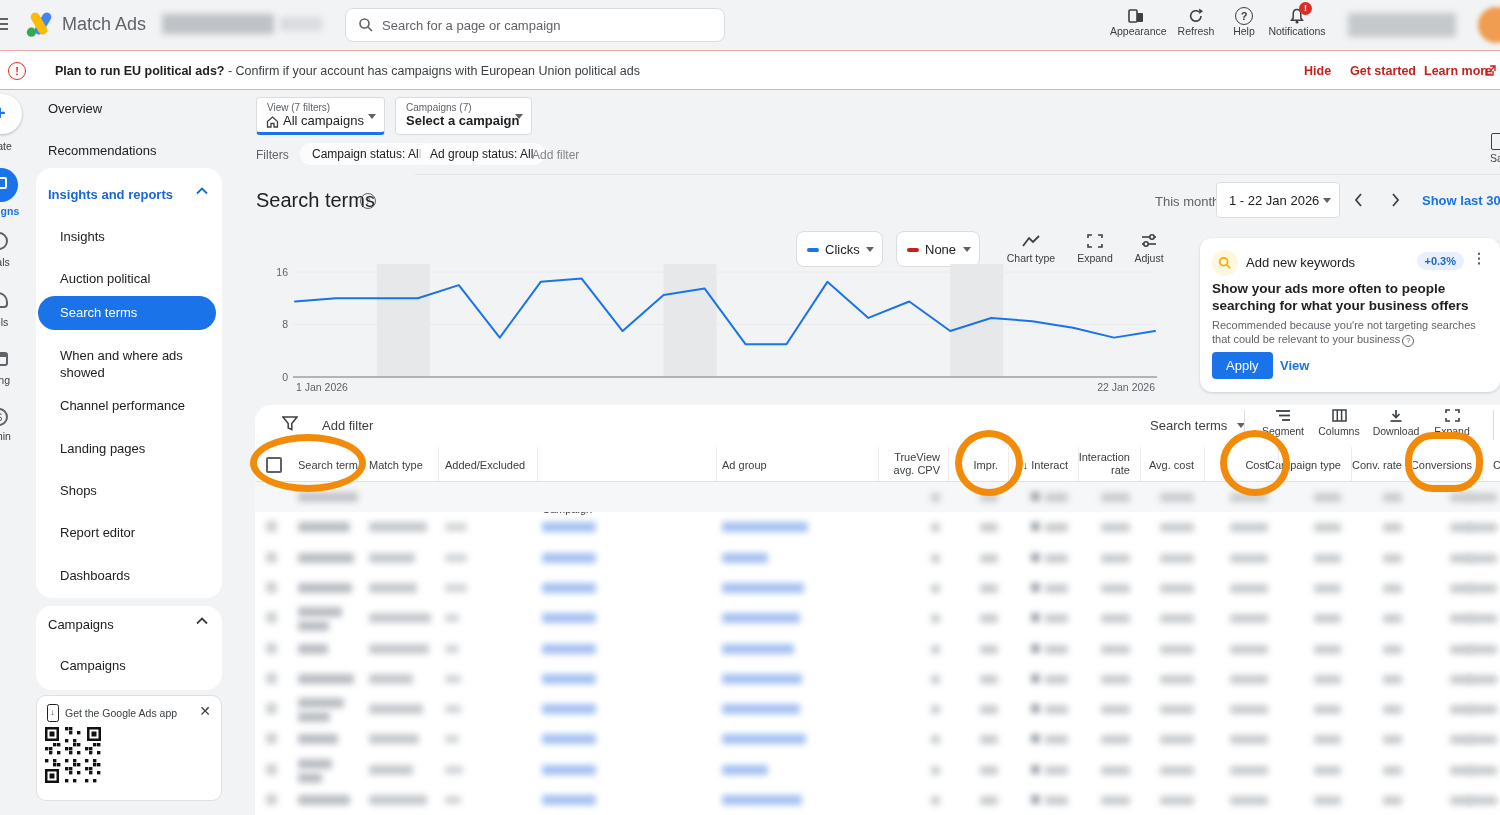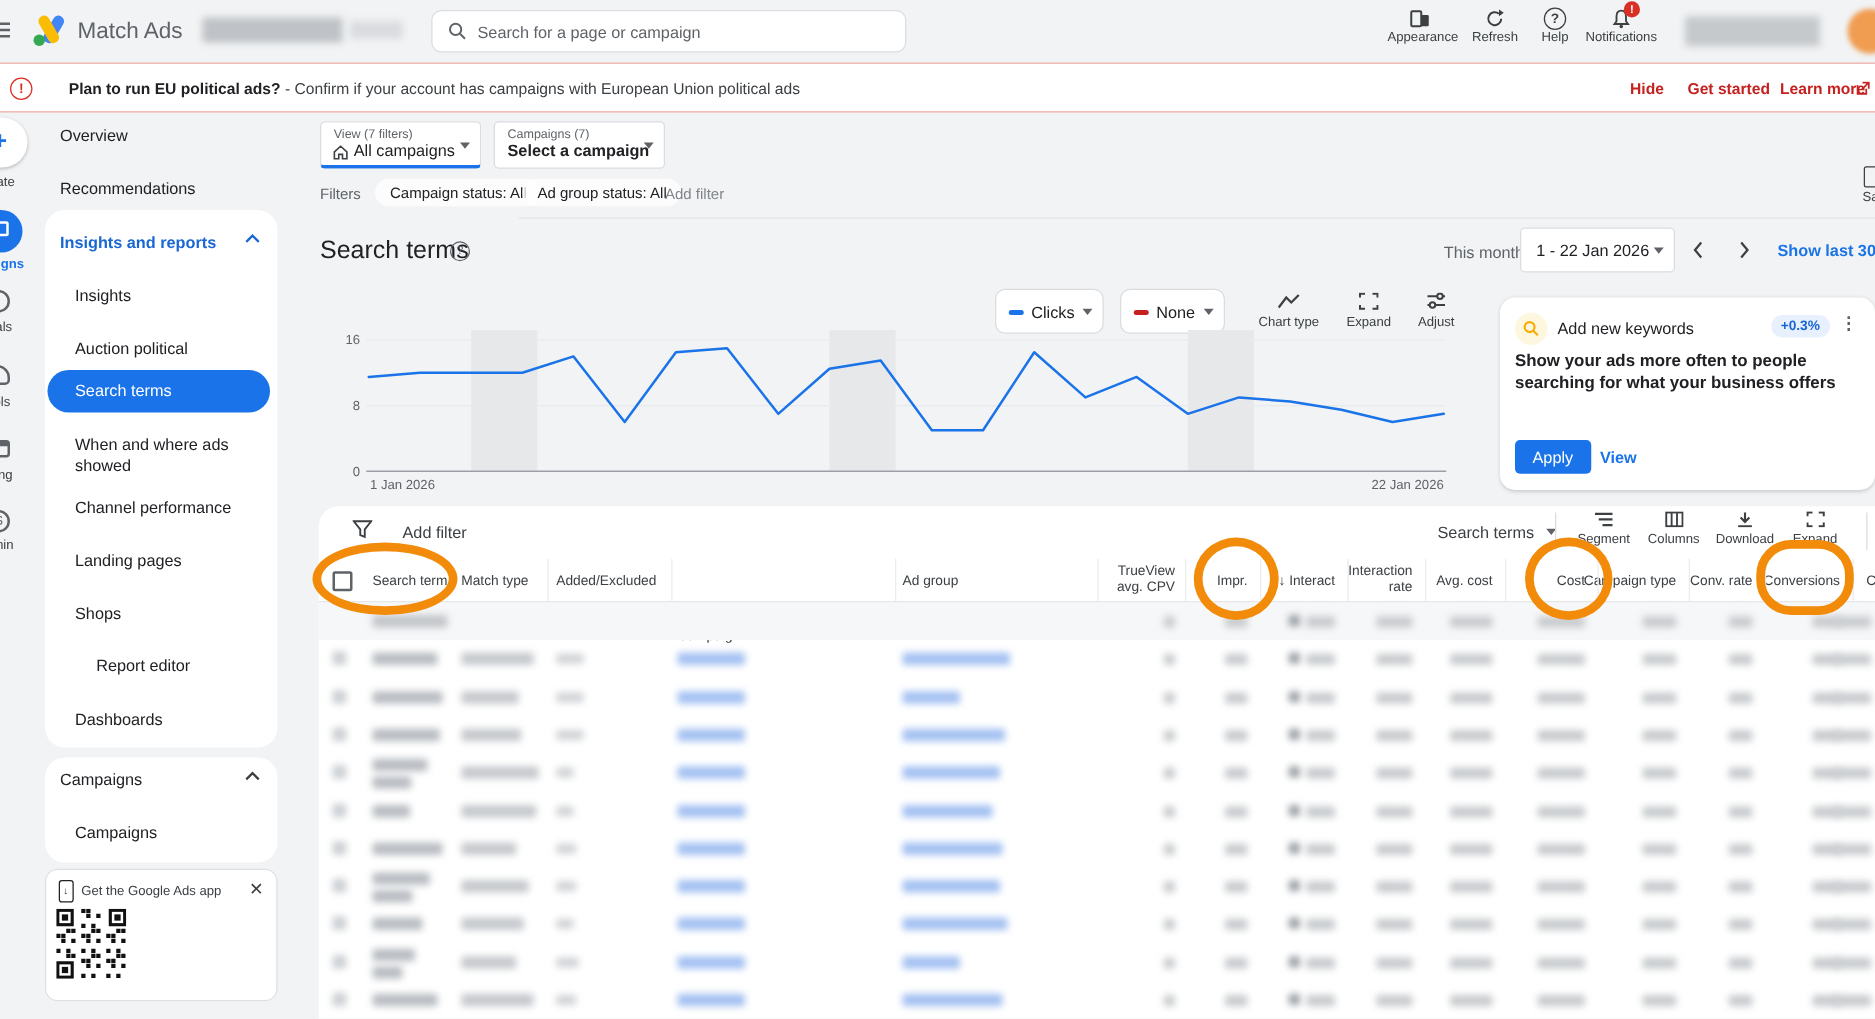--- a/index.html
+++ b/index.html
@@ -316,20 +316,23 @@
     <span style="position:absolute;left:12px;top:12px;width:26px;height:26px;background:#fef7e0;border-radius:50%">
       <svg width="14" height="14" viewBox="0 0 16 16" style="margin:6px">
           <circle cx="6.5" cy="6.5" r="4.5" fill="none" stroke="#f9ab00" stroke-width="2"></circle>
           <line x1="10" y1="10" x2="14" y2="14" stroke="#f9ab00" stroke-width="2"></line>
         </svg>
     </span>
     <span style="position:absolute;left:46px;top:17px;font-size:13px;color:#202124">Add new keywords</span>
     <span style="position:absolute;right:36px;top:14px;background:#e8f0fe;color:#1967d2;font-size:11px;font-weight:bold;border-radius:9px;padding:3px 8px">+0.3%</span>
     <span style="position:absolute;right:14px;top:12px;color:#5f6368;font-size:14px;letter-spacing:0;font-weight:bold">⋮</span>
     <div style="position:absolute;left:12px;top:42px;width:282px;font-size:13.5px;font-weight:bold;line-height:17px;color:#202124">Show your ads more often to people searching for what your business offers</div>
+    <div style="position:absolute;left:12px;top:80px;width:282px;font-size:11px;line-height:14px;color:#5f6368">
+      <span>Recommended because you're not targeting searches that could be relevant to your business</span><span style="display:inline-block;width:10px;height:10px;border:1px solid #5f6368;border-radius:50%;font-size:7.5px;line-height:10px;text-align:center;margin-left:2px">?</span>
+    </div>
     <span style="position:absolute;left:12px;top:114px;background:#1a73e8;color:#fff;font-size:13px;border-radius:4px;padding:6px 14px">Apply</span>
     <span style="position:absolute;left:80px;top:120px;color:#1a73e8;font-size:13px;font-weight:bold">View</span>
   </div>
 
   <div class="abs" style="left:255px;top:405px;width:1245px;height:410px;background:#fff;border-radius:16px 0 0 0"></div>
 
   <span class="abs" style="left:282px;top:416px">
     <svg width="16" height="15" viewBox="0 0 16 15">
         <path d="M1 1 H15 L9.8 7.5 V13.5 L6.2 12 V7.5 Z" fill="none" stroke="#3c4043" stroke-width="1.5"></path>
       </svg>
@@ -384,21 +387,21 @@
   <div class="ann" style="left:1220px;top:430px;width:70px;height:66px"></div>
   <div class="ann" style="left:1405px;top:432px;width:78px;height:60px;border-radius:28px"></div>
 <div style="position: absolute; left: 60px; top: 228px; width: 150px; font-size: 13px; line-height: 17px; color: rgb(32, 33, 36);">Insights</div>
     <div style="position: absolute; left: 60px; top: 270px; width: 150px; font-size: 13px; line-height: 17px; color: rgb(32, 33, 36);">Auction political</div>
     <div style="position: absolute; left: 38px; top: 296px; width: 178px; height: 34px; background: rgb(26, 115, 232); border-radius: 17px; z-index: 1;"></div>
     <div style="position: absolute; left: 60px; top: 305px; font-size: 13px; color: rgb(255, 255, 255); z-index: 2;">Search terms</div>
     <div style="position: absolute; left: 60px; top: 347px; width: 150px; font-size: 13px; line-height: 17px; color: rgb(32, 33, 36);">When and where ads showed</div>
     <div style="position: absolute; left: 60px; top: 397px; width: 150px; font-size: 13px; line-height: 17px; color: rgb(32, 33, 36);">Channel performance</div>
     <div style="position: absolute; left: 60px; top: 440px; width: 150px; font-size: 13px; line-height: 17px; color: rgb(32, 33, 36);">Landing pages</div>
     <div style="position: absolute; left: 60px; top: 482px; width: 150px; font-size: 13px; line-height: 17px; color: rgb(32, 33, 36);">Shops</div>
-    <div style="position: absolute; left: 60px; top: 524px; width: 150px; font-size: 13px; line-height: 17px; color: rgb(32, 33, 36); margin-left: 17px;">Report editor</div>
+    <div style="position: absolute; left: 60px; top: 524px; width: 150px; font-size: 13px; line-height: 17px; color: rgb(32, 33, 36);">Report editor</div>
     <div style="position: absolute; left: 60px; top: 567px; width: 150px; font-size: 13px; line-height: 17px; color: rgb(32, 33, 36);">Dashboards</div>
     <div style="position: absolute; top: 459px; font-size: 11px; color: rgb(60, 64, 67); white-space: nowrap; left: 298px;">Search term</div>
     <div style="position: absolute; top: 459px; font-size: 11px; color: rgb(60, 64, 67); white-space: nowrap; left: 369px;">Match type</div>
     <div style="position: absolute; top: 459px; font-size: 11px; color: rgb(60, 64, 67); white-space: nowrap; left: 445px;">Added/Excluded</div>
     <div style="position: absolute; top: 459px; font-size: 11px; color: rgb(60, 64, 67); white-space: nowrap; left: 542px; margin-top: 44px;">Campaign</div>
     <div style="position: absolute; top: 459px; font-size: 11px; color: rgb(60, 64, 67); white-space: nowrap; left: 722px;">Ad group</div>
     <div style="position: absolute; top: 451px; width: 120px; text-align: right; line-height: 12.5px; font-size: 11px; color: rgb(60, 64, 67); left: 820px;">
       <div>TrueView</div>
       <div>avg. CPV</div>
     </div>

